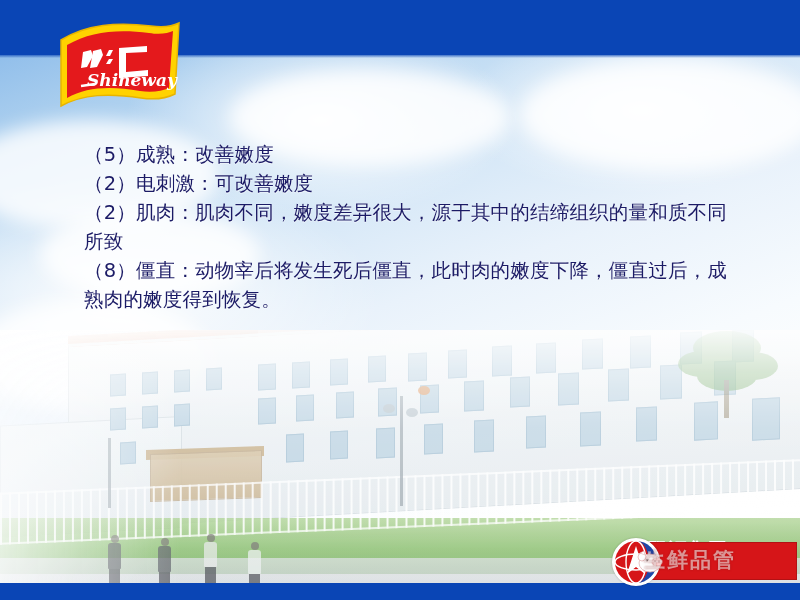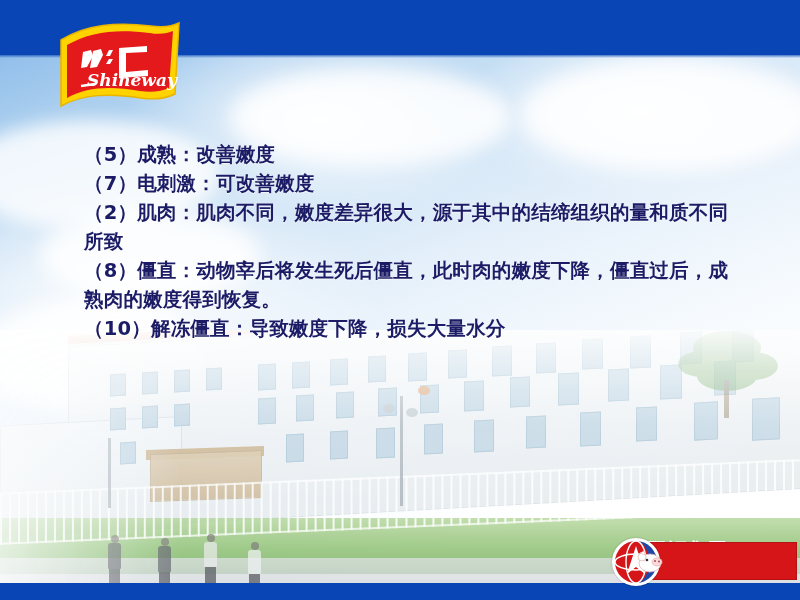--- a/index.html
+++ b/index.html
@@ -212,21 +212,21 @@
 
   
   .content {
     position: absolute;
     left: 84px; top: 140px;
     width: 660px;
     z-index: 50;
   }
   .line {
     color: #1b1b66;
-    font-weight: bold;
+    font-weight: normal;
     font-size: 19.5px;
     line-height: 29px;
     letter-spacing: 0.2px;
     text-shadow: 0 0 1px rgba(255,255,255,0.85), 0 1px 1px rgba(255,255,255,0.6);
     white-space: nowrap;
   }
   .line.wrap { white-space: normal; }
 
   
   .group-logo {
@@ -426,30 +426,30 @@
       <path d="M72,28 L100,26 L100,32 L79,33 L79,52 L101,50 L101,56 L72,58 Z"></path>
     </g>
     <g fill="#ffffff" font-family="'DejaVu Serif', serif" font-size="17" font-style="italic" font-weight="bold">
       <text x="40" y="66">Shineway</text>
     </g>
     <path d="M34,66 L48,64" stroke="#ffffff" stroke-width="2.5" fill="none"></path>
   </svg>
 
   <div class="content">
     <div class="line">（5）成熟：改善嫩度</div>
-    <div class="line">（7）电刺激：可改善嫩度</div>
+    <div class="line">（2）电刺激：可改善嫩度</div>
     <div class="line wrap">（2）肌肉：肌肉不同，嫩度差异很大，源于其中的结缔组织的量和质不同所致</div>
     <div class="line wrap">（8）僵直：动物宰后将发生死后僵直，此时肉的嫩度下降，僵直过后，成熟肉的嫩度得到恢复。</div>
-    <div class="line">（10）解冻僵直：导致嫩度下降，损失大量水分</div>
   </div>
 
   <div class="group-logo">
     <div class="gl-bar"></div>
     <div class="gl-cn">双汇集团</div>
     <div class="gl-en">SHINEWAY GROUP</div>
+    <div class="gl-overlay">生鲜品管</div>
     <svg class="gl-globe" viewBox="0 0 44 44">
       <circle cx="22" cy="22" r="21" fill="#ffffff"></circle>
       <path d="M22,1 A21,21 0 0,1 22,43 A13,21 0 0,1 22,1 Z" fill="#1f47a8"></path>
       <path d="M22,1 A21,21 0 0,0 22,43 A13,21 0 0,0 22,1 Z" fill="#d61518"></path>
       <ellipse cx="22" cy="22" rx="21" ry="8" fill="none" stroke="#ffffff" stroke-width="1.4"></ellipse>
       <ellipse cx="22" cy="22" rx="10" ry="21" fill="none" stroke="#ffffff" stroke-width="1.4"></ellipse>
       <path d="M22,6 L31,34 L22,27 L13,34 Z" fill="#ffffff"></path>
     </svg>
     <svg class="gl-pig" viewBox="0 0 30 26">
       <ellipse cx="16" cy="15" rx="11" ry="9" fill="#ffffff" stroke="#e3b6b6" stroke-width="0.8"></ellipse>

